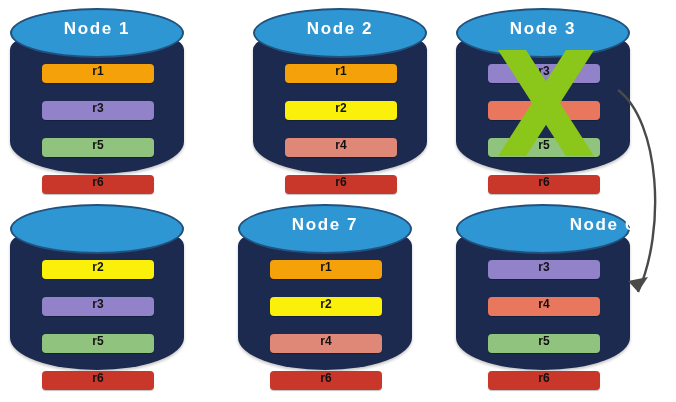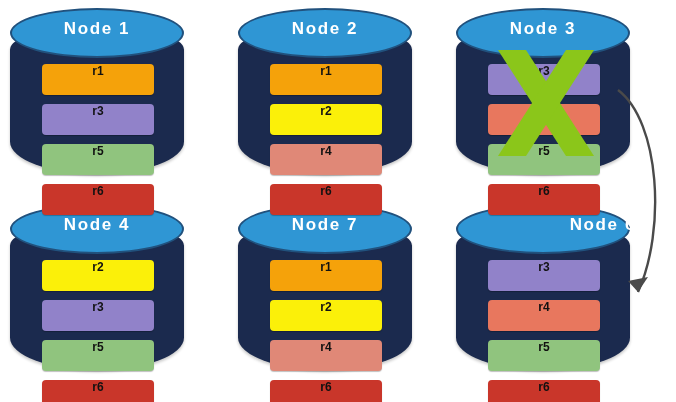--- a/index.html
+++ b/index.html
@@ -60,22 +60,22 @@
   
   .bars {
     position: absolute;
     left: 38px;
     top: 60px;
     width: 112px;
     z-index: 3;
   }
   .bar {
     position: relative;
-    height: 31px;
-    margin-bottom: 9px;
+    height: 19px;
+    margin-bottom: 18px;
     border-radius: 4px;
     text-align: center;
     font-size: 12px;
     font-weight: bold;
     color: #111111;
     line-height: 15px;
     box-shadow: 0 1px 1px rgba(0,0,0,0.25);
   }
 
   
@@ -108,21 +108,21 @@
       <div class="cyl-body" style="background: rgb(27, 42, 78);"></div>
       <div class="cyl-top" style="background: rgb(47, 150, 212); border-color: rgb(33, 81, 125);"></div>
       <div class="node-title" style="color: rgb(255, 255, 255);">Node 1</div>
       <div class="bars">
         <div class="bar" style="background: rgb(245, 162, 10);">r1</div>
         <div class="bar" style="background: rgb(145, 130, 201);">r3</div>
         <div class="bar" style="background: rgb(144, 196, 126);">r5</div>
         <div class="bar" style="background: rgb(201, 54, 42);">r6</div>
       </div>
     </div>
-    <div class="node" style="left: 232px; top: 4px;">
+    <div class="node" style="left: 247px; top: 4px;">
       <div class="cyl-body" style="background: rgb(27, 42, 78);"></div>
       <div class="cyl-top" style="background: rgb(47, 150, 212); border-color: rgb(33, 81, 125);"></div>
       <div class="node-title" style="color: rgb(255, 255, 255);">Node 2</div>
       <div class="bars">
         <div class="bar" style="background: rgb(245, 162, 10);">r1</div>
         <div class="bar" style="background: rgb(251, 240, 9);">r2</div>
         <div class="bar" style="background: rgb(224, 136, 119);">r4</div>
         <div class="bar" style="background: rgb(201, 54, 42);">r6</div>
       </div>
     </div>
@@ -137,21 +137,20 @@
         <div class="bar" style="background: rgb(201, 54, 42);">r6</div>
       </div>
       <svg class="cross" viewBox="0 0 186 182">
         <polygon points="48,46 76,46 144,152 116,152" fill="#8bc61a"></polygon>
         <polygon points="116,46 144,46 76,152 48,152" fill="#8bc61a"></polygon>
       </svg>
     </div>
     <div class="node" style="left: 4px; top: 200px;">
       <div class="cyl-body" style="background: rgb(27, 42, 78);"></div>
       <div class="cyl-top" style="background: rgb(47, 150, 212); border-color: rgb(33, 81, 125);"></div>
-      <div class="node-title" style="color: rgb(255, 255, 255);">Node 4</div>
       <div class="bars">
         <div class="bar" style="background: rgb(251, 240, 9);">r2</div>
         <div class="bar" style="background: rgb(145, 130, 201);">r3</div>
         <div class="bar" style="background: rgb(144, 196, 126);">r5</div>
         <div class="bar" style="background: rgb(201, 54, 42);">r6</div>
       </div>
     </div>
     <div class="node" style="left: 232px; top: 200px;">
       <div class="cyl-body" style="background: rgb(27, 42, 78);"></div>
       <div class="cyl-top" style="background: rgb(47, 150, 212); border-color: rgb(33, 81, 125);"></div>

